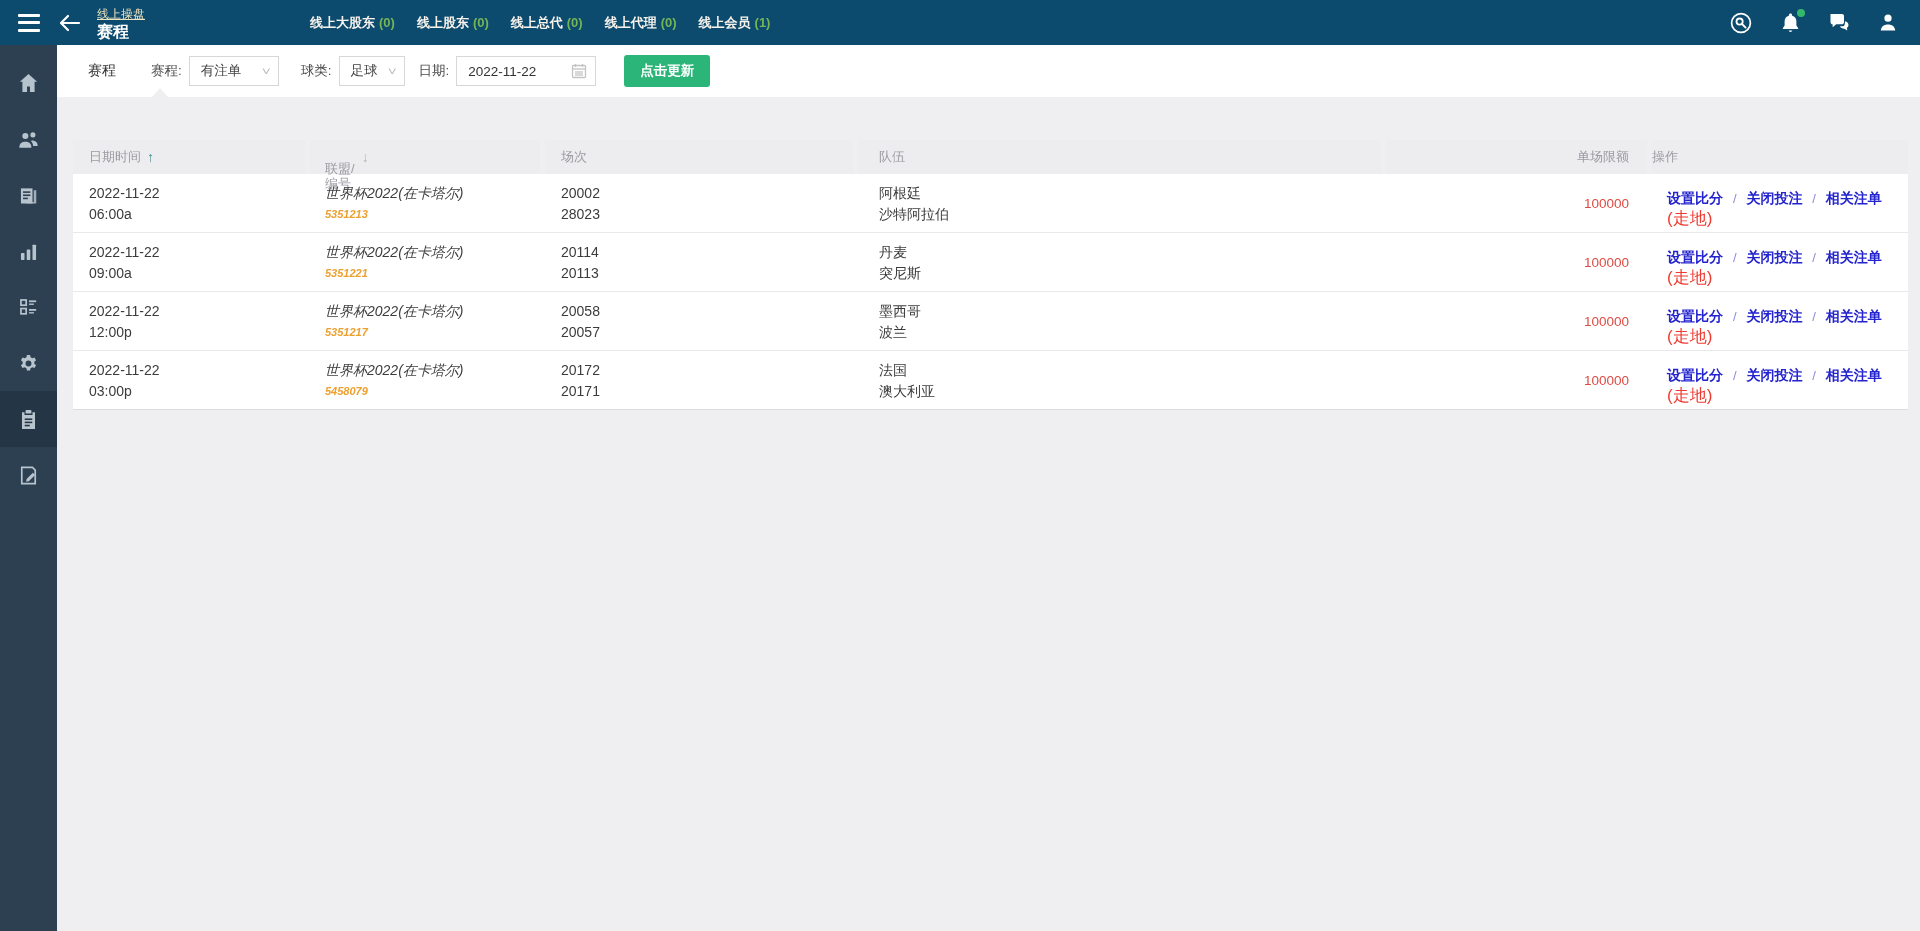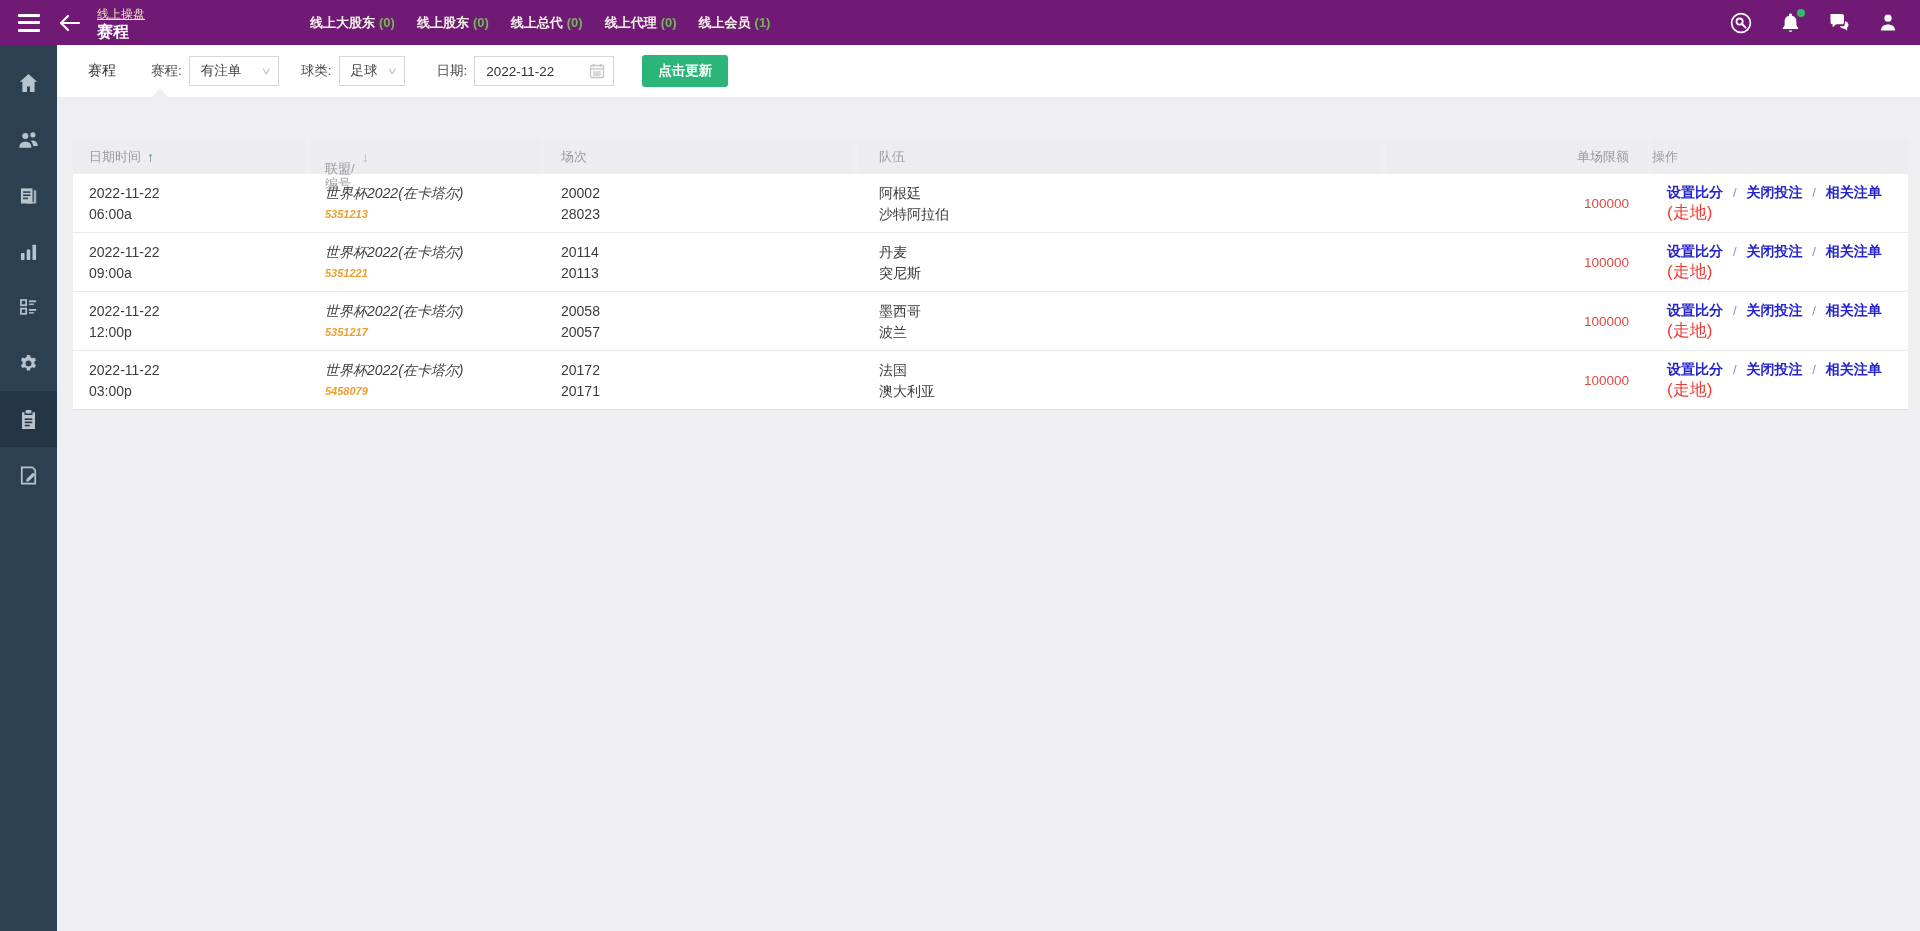--- a/index.html
+++ b/index.html
@@ -1,21 +1,21 @@
 <!DOCTYPE html>
 <html><head>
 <meta charset="utf-8">
 <style>
   * { margin:0; padding:0; box-sizing:border-box; }
   html,body { width:1920px; height:931px; overflow:hidden;
     font-family:"Liberation Sans","DejaVu Sans",sans-serif; background:#efeff1; }
 
   
   .topbar { position:absolute; top:0; left:0; width:1920px; height:45px;
-    background:#701a75; display:flex; align-items:center; z-index:30; }
+    background:#0c4a6e; display:flex; align-items:center; z-index:30; }
   .burger { width:28px; height:20px; margin-left:15px; display:flex; flex-direction:column;
     justify-content:space-between; cursor:pointer; padding:1px 3px; }
   .burger span { display:block; height:3px; background:#fff; border-radius:1px; }
   .backarrow { margin-left:16px; cursor:pointer; display:flex; align-items:center; }
   .titleblock { margin-left:16px; line-height:1.15; }
   .crumb { font-size:12px; color:#eee3bd; text-decoration:underline; cursor:pointer; display:inline-block; }
   .pagetitle { font-size:16px; font-weight:bold; color:#fff; }
   .topnav { display:flex; gap:22px; margin-left:165px; white-space:nowrap; }
   .topnav .nav-item { font-size:13px; font-weight:bold; color:#f7f3ec; cursor:pointer; }
   .topnav .cnt { color:#74b558; margin-left:4px; font-weight:bold; }
@@ -32,21 +32,21 @@
 
   
   .content { position:absolute; top:45px; left:57px; right:0; bottom:0; background:#efeff1; }
 
   .filterbar { position:relative; height:52px; background:#fff; display:flex; align-items:center; }
   .tab { margin-left:31px; font-size:14px; color:#2f2f2f; cursor:pointer; position:relative; }
   .tab-notch { position:absolute; bottom:0; left:95px; width:0; height:0;
     border-left:8px solid transparent; border-right:8px solid transparent;
     border-bottom:9px solid #efeff1; }
   .flabel { font-size:13.5px; color:#4d4d4d; }
-  .lab1 { margin-left:35px; } .lab2 { margin-left:22px; } .lab3 { margin-left:32px; }
+  .lab1 { margin-left:35px; } .lab2 { margin-left:22px; } .lab3 { margin-left:14px; }
   .selectbox { margin-left:7px; height:30px; border:1px solid #d7d7d7; background:#fff;
     display:flex; align-items:center; font-size:13.5px; color:#444; padding:0 8px 0 11px;
     cursor:pointer; }
   .sel1 { width:90px; } .sel2 { width:66px; }
   .selectbox .chev { margin-left:auto; color:#bcbcbc; font-size:11px; transform:scaleX(1.4); }
   .datebox { margin-left:7px; width:140px; height:30px; border:1px solid #d7d7d7; display:flex;
     align-items:center; padding:0 8px 0 11px; }
   .datebox input { border:none; outline:none; width:100px; font-size:13.5px; color:#333;
     font-family:"Liberation Sans",sans-serif; }
   .update-btn { margin-left:28px; width:86px; height:32px; background:#2cb578; color:#fff;
@@ -67,21 +67,21 @@
 
   .tbody { background:#fff; }
   .trow { background:#fff; border-bottom:1px solid #e9e9ea; height:59px; }
   .trow:last-child { border-bottom:1px solid #dcdcde; }
   .cell { padding-top:9px; font-size:14px; color:#3c3c3c; line-height:21px; }
   .cc1 { padding-left:16px; } .cc2 { padding-left:15px;font-style:italic; } .cc3 { padding-left:16px; }
   .cc4 { padding-left:21px; }
   .cc5 { display:flex; align-items:center; justify-content:flex-end; padding:0 18px 0 0; }
   .limit { color:#dd4b42; font-size:13.5px; }
   .league-no { color:#eca02f; font-weight:bold; font-size:11px; }
-  .cc6 { padding-left:15px; padding-top:7px; }
+  .cc6 { padding-left:15px; padding-top:13px; }
   .links { line-height:22px; white-space:nowrap; }
   .links a { color:#2424cf; font-weight:bold; font-size:14px; text-decoration:none; cursor:pointer; }
   .links .sep { color:#8b8bd6; margin:0 6px; font-size:13px; }
   .live { color:#ee3b31; font-size:17px; line-height:17px; }
 </style>
 </head>
 <body>
 
 <div class="topbar">
   <div class="burger">

